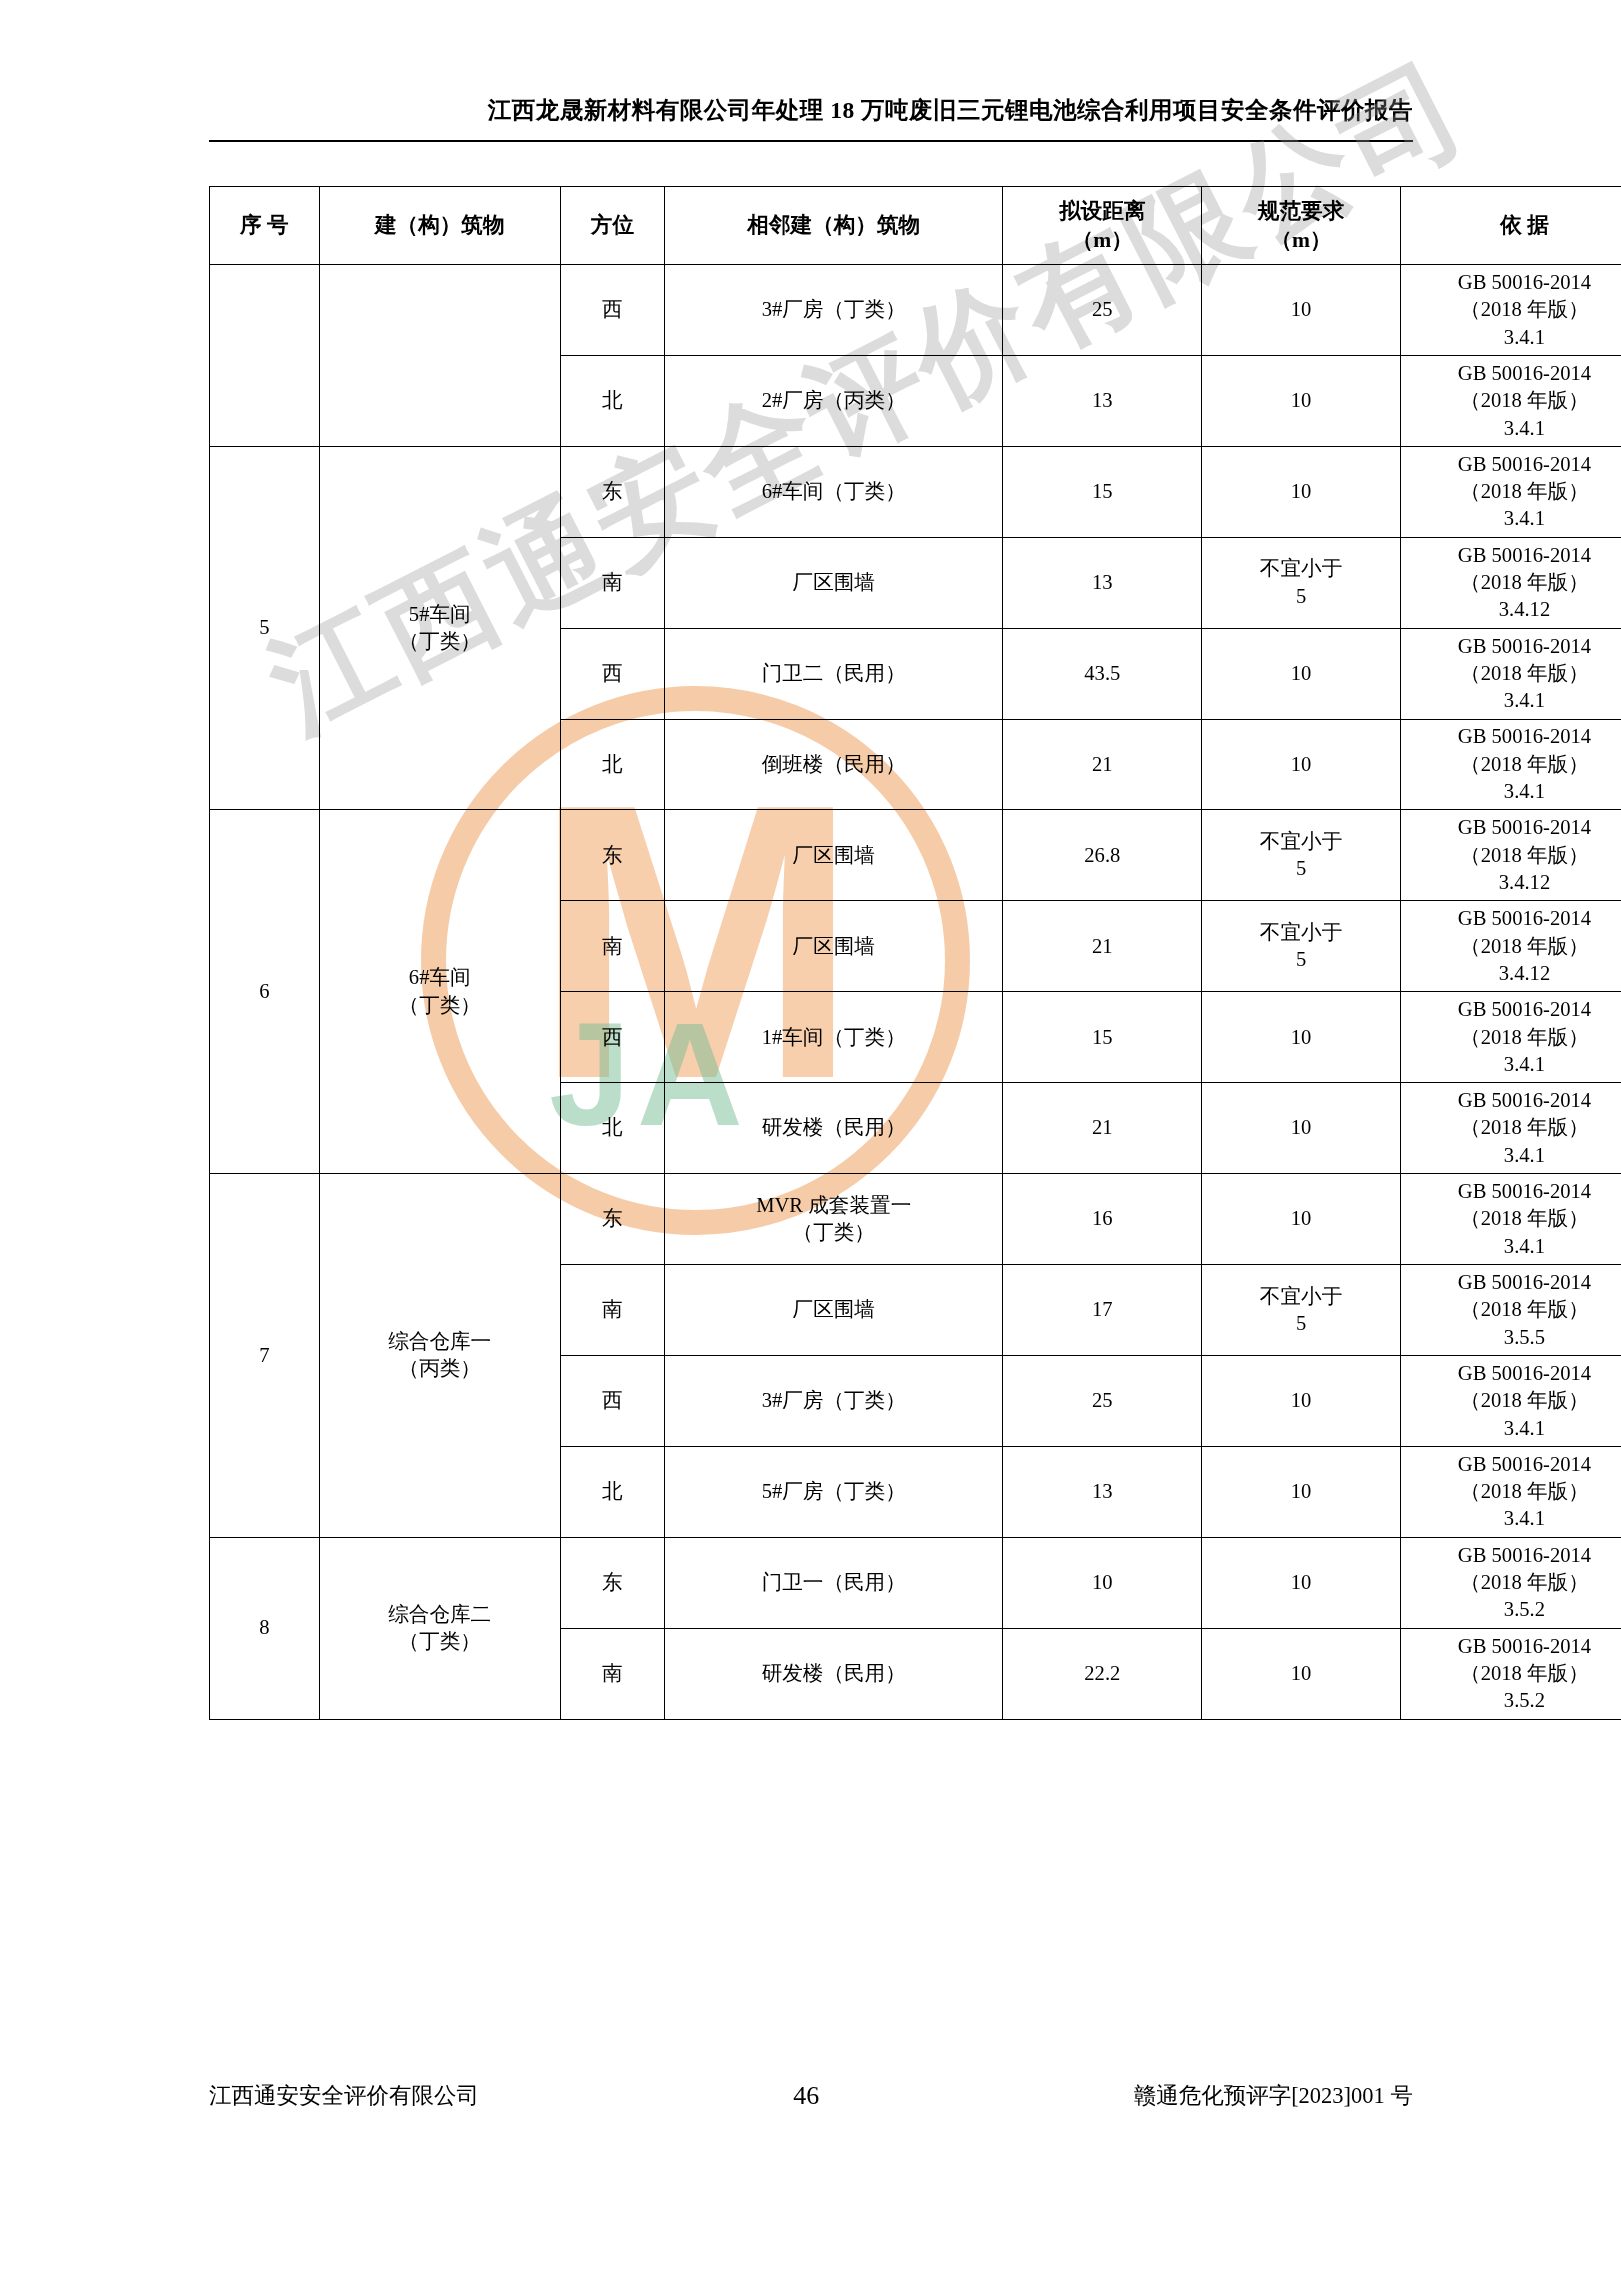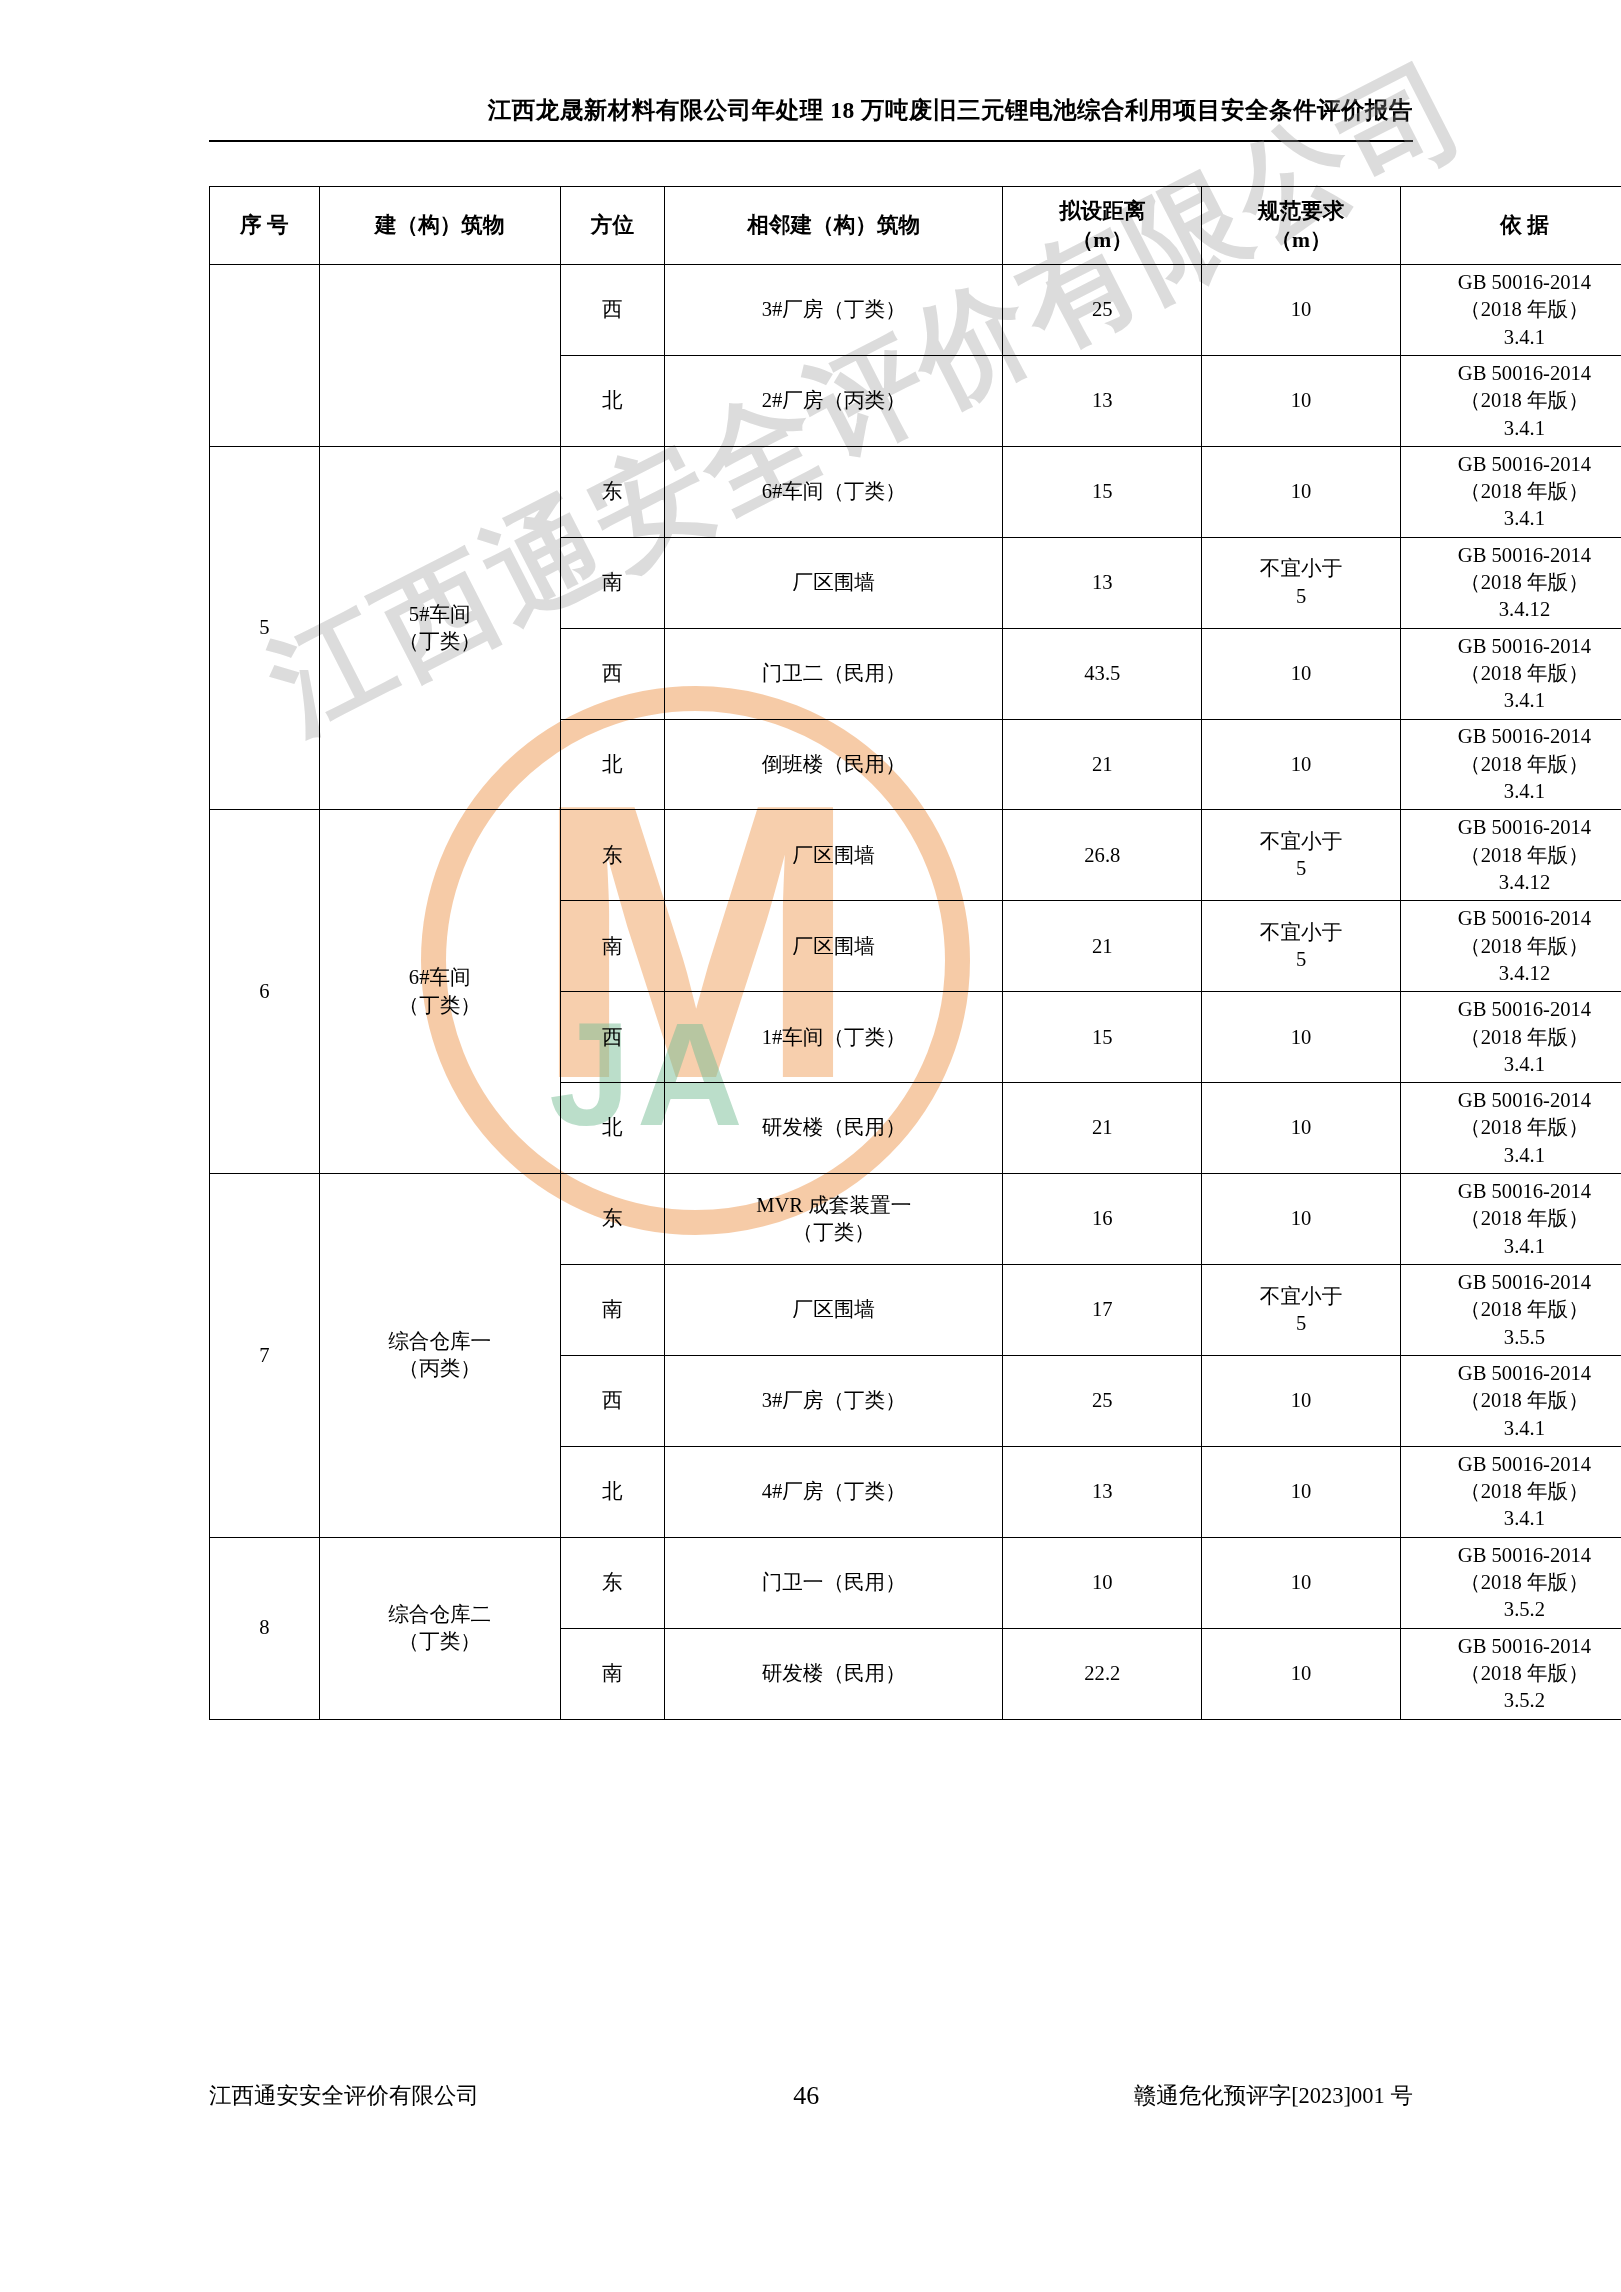--- a/index.html
+++ b/index.html
@@ -335,21 +335,21 @@
           <td>西</td>
           <td>3#厂房（丁类）</td>
           <td class="num-cell">25</td>
           <td class="num-cell">10</td>
           <td class="basis">GB 50016-2014
 （2018 年版）
 3.4.1</td>
         </tr>
         <tr class="rowtall">
           <td>北</td>
-          <td>4#厂房（丁类）</td>
+          <td>5#厂房（丁类）</td>
           <td class="num-cell">13</td>
           <td class="num-cell">10</td>
           <td class="basis">GB 50016-2014
 （2018 年版）
 3.4.1</td>
         </tr>
 
         <tr class="rowtall">
           <td rowspan="2">8</td>
           <td rowspan="2" class="req-note">综合仓库二

